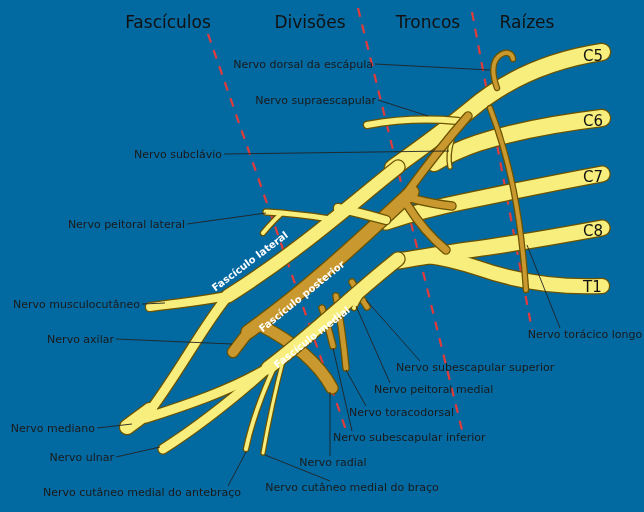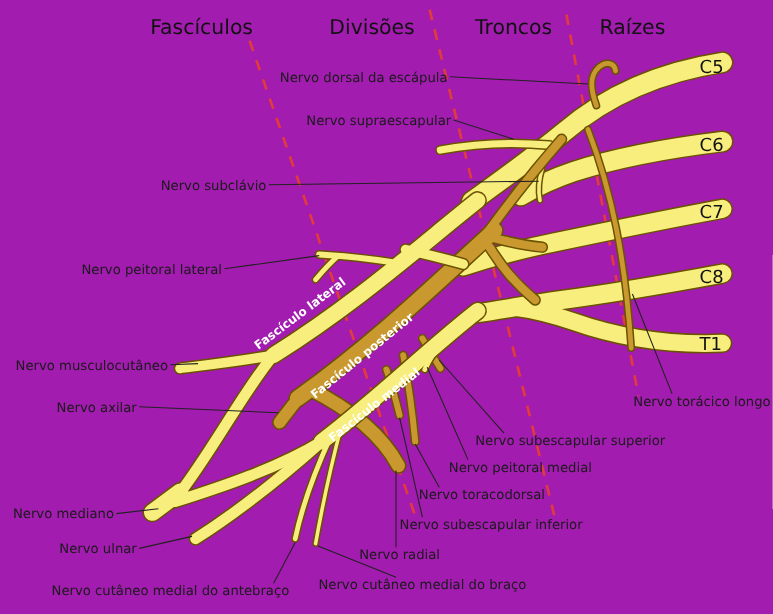--- a/index.html
+++ b/index.html
@@ -1,17 +1,17 @@
 <!DOCTYPE html>
 <html><head>
 <meta charset="utf-8">
 <style>
   html,body { margin:0; padding:0; background:#ffffff; }
   #stage {
-    position:relative; width:644px; height:512px; background:#a21caf;
+    position:relative; width:644px; height:512px; background:#0369a1;
     font-family:"DejaVu Sans","Liberation Sans",sans-serif; overflow:hidden;
   }
   svg text { user-select:none; }
   .hdr   { font-size:17px; fill:#111111; }
   .root  { font-size:15px; fill:#111111; }
   .lbl   { font-size:11px; fill:#1a1a1a; }
   .band  { font-size:10px; fill:#ffffff; font-weight:bold; }
   .o  { fill:none; stroke:#6B5200; stroke-linecap:round; stroke-linejoin:round; }
   .fy { fill:none; stroke:#F8EE7D; stroke-linecap:round; stroke-linejoin:round; }
   .fd { fill:none; stroke:#C9992F; stroke-linecap:round; stroke-linejoin:round; }

